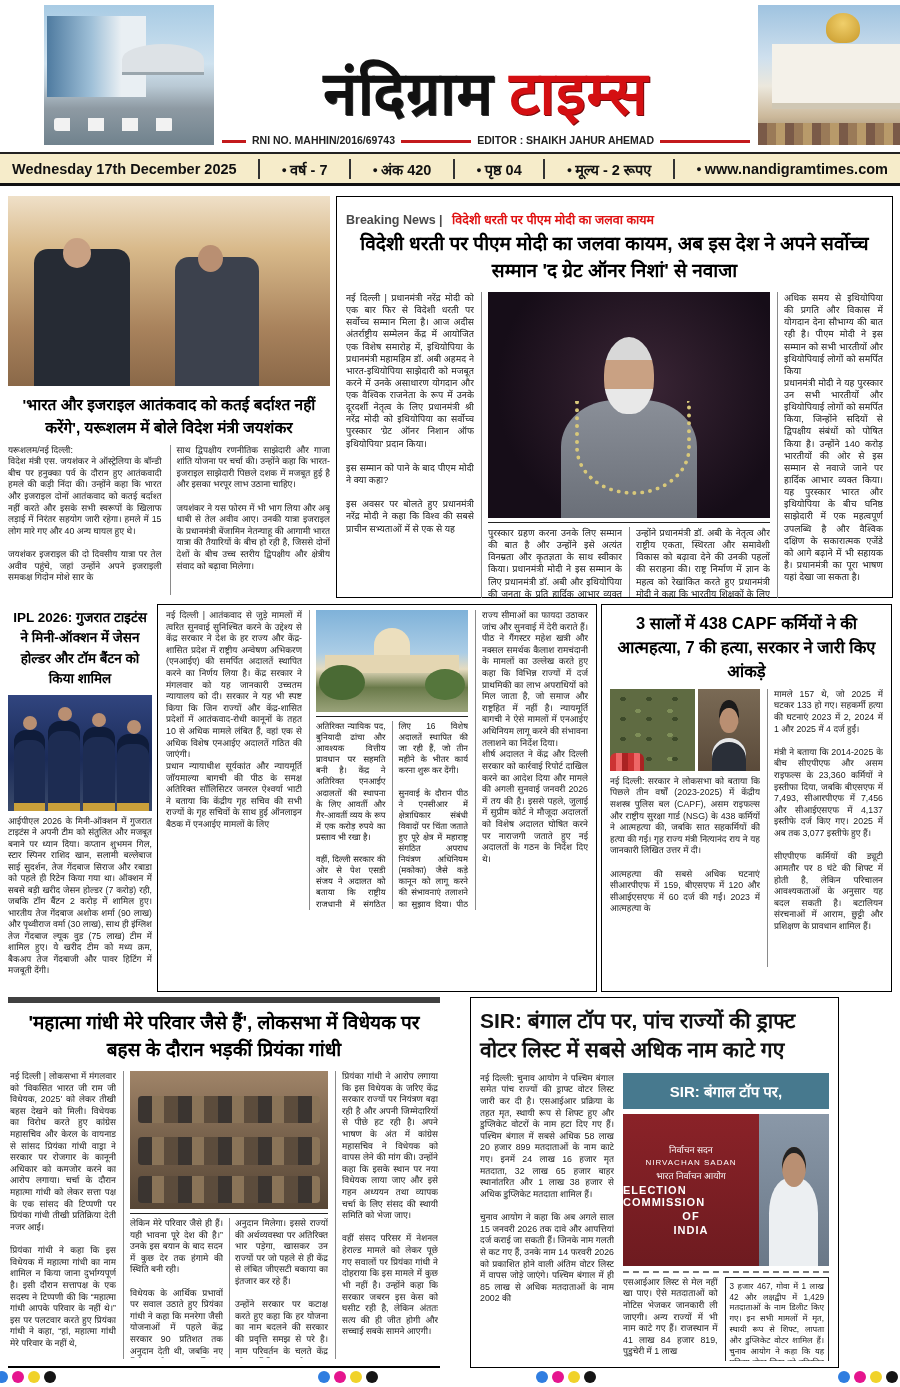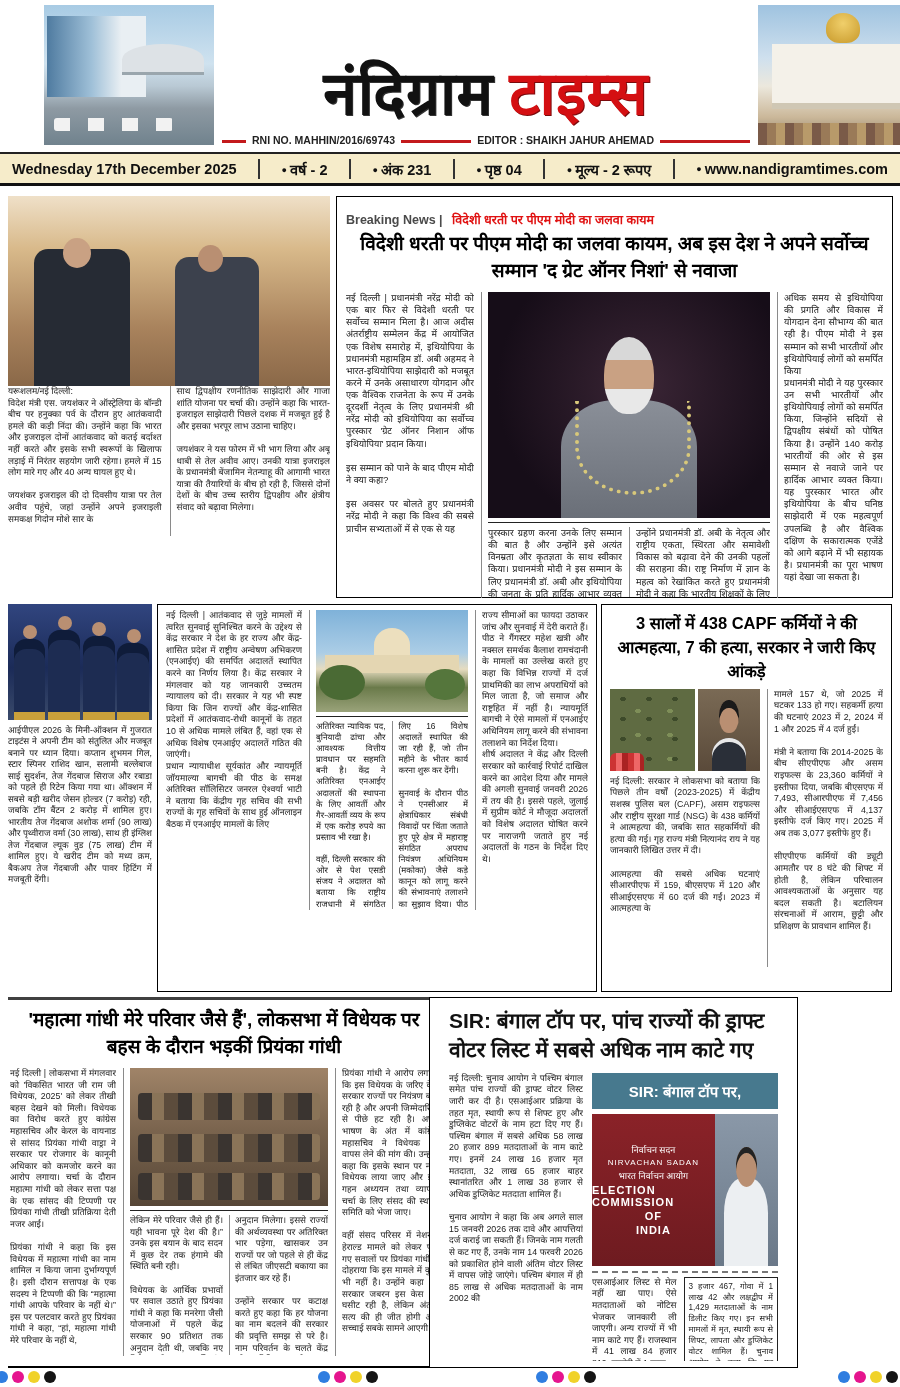--- a/index.html
+++ b/index.html
@@ -138,38 +138,39 @@
     <div class="ph ph-gurudwara" style="width:170px;height:140px;">
       <div class="dome"></div>
       <div class="bldg"></div>
       <div class="crowd"></div>
     </div>
   </div>
 
   <div class="datebar">
     <span class="item">Wednesday 17th December 2025</span>
     <span class="sep"></span>
-    <span class="item"><span class="bullet">●</span><span>वर्ष - 2</span></span>
-    <span class="sep"></span>
-    <span class="item"><span class="bullet">●</span><span>अंक 231</span></span>
+    <span class="item"><span class="bullet">●</span><span>वर्ष - 7</span></span>
+    <span class="sep"></span>
+    <span class="item"><span class="bullet">●</span><span>अंक 420</span></span>
     <span class="sep"></span>
     <span class="item"><span class="bullet">●</span><span>पृष्ठ 04</span></span>
     <span class="sep"></span>
     <span class="item"><span class="bullet">●</span><span>मूल्य - 2 रूपए</span></span>
     <span class="sep"></span>
     <span class="item"><span class="bullet">●</span><span>www.nandigramtimes.com</span></span>
   </div>
 
   <div class="art" style="left:8px;top:196px;width:322px;height:402px;">
     <div class="ph ph-jaimeet" style="width:100%;height:190px;">
       <div class="fig f1"></div>
       <div class="h1"></div>
       <div class="fig f2"></div>
       <div class="h2"></div>
     </div>
+    <div class="hl jai-hl">'भारत और इजराइल आतंकवाद को कतई बर्दाश्त नहीं करेंगे', यरूशलम में बोले विदेश मंत्री जयशंकर</div>
     <div class="cols" style="height:150px;gap:8px;">
       <div class="body-txt" style="width:50%;">यरूशलम/नई दिल्ली:
 विदेश मंत्री एस. जयशंकर ने ऑस्ट्रेलिया के बॉन्डी बीच पर हनुक्का पर्व के दौरान हुए आतंकवादी हमले की कड़ी निंदा की। उन्होंने कहा कि भारत और इजराइल दोनों आतंकवाद को कतई बर्दाश्त नहीं करते और इसके सभी स्वरूपों के खिलाफ लड़ाई में निरंतर सहयोग जारी रहेगा। हमले में 15 लोग मारे गए और 40 अन्य घायल हुए थे।
 
 जयशंकर इजराइल की दो दिवसीय यात्रा पर तेल अवीव पहुंचे, जहां उन्होंने अपने इजराइली समकक्ष गिदोन मोशे सार के</div>
       <div class="body-txt vr" style="width:50%;">साथ द्विपक्षीय रणनीतिक साझेदारी और गाजा शांति योजना पर चर्चा की। उन्होंने कहा कि भारत-इजराइल साझेदारी पिछले दशक में मजबूत हुई है और इसका भरपूर लाभ उठाना चाहिए।
 
 जयशंकर ने यस फोरम में भी भाग लिया और अबू धाबी से तेल अवीव आए। उनकी यात्रा इजराइल के प्रधानमंत्री बेंजामिन नेतन्याहू की आगामी भारत यात्रा की तैयारियों के बीच हो रही है, जिससे दोनों देशों के बीच उच्च स्तरीय द्विपक्षीय और क्षेत्रीय संवाद को बढ़ावा मिलेगा।</div>
     </div>
   </div>
@@ -197,20 +198,21 @@
           <div class="body-txt" style="width:50%;font-size:9.2px;">पुरस्कार ग्रहण करना उनके लिए सम्मान की बात है और उन्होंने इसे अत्यंत विनम्रता और कृतज्ञता के साथ स्वीकार किया। प्रधानमंत्री मोदी ने इस सम्मान के लिए प्रधानमंत्री डॉ. अबी और इथियोपिया की जनता के प्रति हार्दिक आभार व्यक्त किया।</div>
           <div class="body-txt vr" style="width:50%;font-size:9.2px;">उन्होंने प्रधानमंत्री डॉ. अबी के नेतृत्व और राष्ट्रीय एकता, स्थिरता और समावेशी विकास को बढ़ावा देने की उनकी पहलों की सराहना की। राष्ट्र निर्माण में ज्ञान के महत्व को रेखांकित करते हुए प्रधानमंत्री मोदी ने कहा कि भारतीय शिक्षकों के लिए एक सदी से</div>
         </div>
       </div>
       <div class="body-txt vr" style="flex:1;font-size:9.2px;">अधिक समय से इथियोपिया की प्रगति और विकास में योगदान देना सौभाग्य की बात रही है। पीएम मोदी ने इस सम्मान को सभी भारतीयों और इथियोपियाई लोगों को समर्पित किया
 प्रधानमंत्री मोदी ने यह पुरस्कार उन सभी भारतीयों और इथियोपियाई लोगों को समर्पित किया, जिन्होंने सदियों से द्विपक्षीय संबंधों को पोषित किया है। उन्होंने 140 करोड़ भारतीयों की ओर से इस सम्मान से नवाजे जाने पर हार्दिक आभार व्यक्त किया। यह पुरस्कार भारत और इथियोपिया के बीच घनिष्ठ साझेदारी में एक महत्वपूर्ण उपलब्धि है और वैश्विक दक्षिण के सकारात्मक एजेंडे को आगे बढ़ाने में भी सहायक है। प्रधानमंत्री का पूरा भाषण यहां देखा जा सकता है।</div>
     </div>
   </div>
 
   <div class="art" style="left:8px;top:604px;width:144px;height:388px;">
+    <div class="hl ipl-hl">IPL 2026: गुजरात टाइटंस ने मिनी-ऑक्शन में जेसन होल्डर और टॉम बैंटन को किया शामिल</div>
     <div class="ph ph-cricket" style="width:100%;height:116px;">
       <div class="p" style="left:4%;">
           <b></b>
         </div>
       <div class="p" style="left:28%;height:78%;">
           <b></b>
         </div>
       <div class="p" style="left:52%;height:72%;">
           <b></b>
         </div>
@@ -265,21 +267,21 @@
 आत्महत्या की सबसे अधिक घटनाएं सीआरपीएफ में 159, बीएसएफ में 120 और सीआईएसएफ में 60 दर्ज की गईं। 2023 में आत्महत्या के</div>
       </div>
       <div class="body-txt vr" style="flex:1;">मामले 157 थे, जो 2025 में घटकर 133 हो गए। सहकर्मी हत्या की घटनाएं 2023 में 2, 2024 में 1 और 2025 में 4 दर्ज हुईं।
 
 मंत्री ने बताया कि 2014-2025 के बीच सीएपीएफ और असम राइफल्स के 23,360 कर्मियों ने इस्तीफा दिया, जबकि बीएसएफ में 7,493, सीआरपीएफ में 7,456 और सीआईएसएफ में 4,137 इस्तीफे दर्ज किए गए। 2025 में अब तक 3,077 इस्तीफे हुए हैं।
 
 सीएपीएफ कर्मियों की ड्यूटी आमतौर पर 8 घंटे की शिफ्ट में होती है, लेकिन परिचालन आवश्यकताओं के अनुसार यह बदल सकती है। बटालियन संरचनाओं में आराम, छुट्टी और प्रशिक्षण के प्रावधान शामिल हैं।</div>
     </div>
   </div>
 
-  <div class="art" style="left:8px;top:997px;width:432px;height:371px;border-top:3px solid #404040;border-bottom:2px solid #000;padding:3px 2px;">
+  <div class="art" style="left:8px;top:997px;width:432px;height:371px;border-top:6px solid #404040;border-bottom:2px solid #000;padding:3px 2px;">
     <div class="hl pri-hl">'महात्मा गांधी मेरे परिवार जैसे हैं', लोकसभा में विधेयक पर बहस के दौरान भड़कीं प्रियंका गांधी</div>
     <div class="cols" style="height:288px;gap:7px;">
       <div class="body-txt" style="width:106px;">नई दिल्ली | लोकसभा में मंगलवार को 'विकसित भारत जी राम जी विधेयक, 2025' को लेकर तीखी बहस देखने को मिली। विधेयक का विरोध करते हुए कांग्रेस महासचिव और केरल के वायनाड से सांसद प्रियंका गांधी वाड्रा ने सरकार पर रोजगार के कानूनी अधिकार को कमजोर करने का आरोप लगाया। चर्चा के दौरान महात्मा गांधी को लेकर सत्ता पक्ष के एक सांसद की टिप्पणी पर प्रियंका गांधी तीखी प्रतिक्रिया देती नजर आईं।
 
 प्रियंका गांधी ने कहा कि इस विधेयक में महात्मा गांधी का नाम शामिल न किया जाना दुर्भाग्यपूर्ण है। इसी दौरान सत्तापक्ष के एक सदस्य ने टिप्पणी की कि “महात्मा गांधी आपके परिवार के नहीं थे।” इस पर पलटवार करते हुए प्रियंका गांधी ने कहा, “हां, महात्मा गांधी मेरे परिवार के नहीं थे,</div>
       <div class="vr" style="width:198px;overflow:hidden;">
         <div class="ph ph-loksabha" style="width:100%;height:138px;">
           <div class="row" style="top:18%;"></div>
           <div class="row" style="top:48%;"></div>
           <div class="row" style="top:76%;"></div>
@@ -293,21 +295,21 @@
 
 उन्होंने सरकार पर कटाक्ष करते हुए कहा कि हर योजना का नाम बदलने की सरकार की प्रवृत्ति समझ से परे है। नाम परिवर्तन के चलते केंद्र को अतिरिक्त खर्च करना पड़ता है।</div>
         </div>
       </div>
       <div class="body-txt vr" style="flex:1;">प्रियंका गांधी ने आरोप लगाया कि इस विधेयक के जरिए केंद्र सरकार राज्यों पर नियंत्रण बढ़ा रही है और अपनी जिम्मेदारियों से पीछे हट रही है। अपने भाषण के अंत में कांग्रेस महासचिव ने विधेयक को वापस लेने की मांग की। उन्होंने कहा कि इसके स्थान पर नया विधेयक लाया जाए और इसे गहन अध्ययन तथा व्यापक चर्चा के लिए संसद की स्थायी समिति को भेजा जाए।
 
 वहीं संसद परिसर में नेशनल हेराल्ड मामले को लेकर पूछे गए सवालों पर प्रियंका गांधी ने दोहराया कि इस मामले में कुछ भी नहीं है। उन्होंने कहा कि सरकार जबरन इस केस को घसीट रही है, लेकिन अंततः सत्य की ही जीत होगी और सच्चाई सबके सामने आएगी।</div>
     </div>
   </div>
 
-  <div class="art boxed" style="left:429px;top:997px;width:369px;height:371px;padding:6px 19px;">
+  <div class="art boxed" style="left:470px;top:997px;width:369px;height:371px;padding:6px 9px;">
     <div class="sir-hl">SIR: बंगाल टॉप पर, पांच राज्यों की ड्राफ्ट वोटर लिस्ट में सबसे अधिक नाम काटे गए</div>
     <div class="cols" style="height:288px;gap:9px;">
       <div class="body-txt" style="width:134px;">नई दिल्ली: चुनाव आयोग ने पश्चिम बंगाल समेत पांच राज्यों की ड्राफ्ट वोटर लिस्ट जारी कर दी है। एसआईआर प्रक्रिया के तहत मृत, स्थायी रूप से शिफ्ट हुए और डुप्लिकेट वोटरों के नाम हटा दिए गए हैं। पश्चिम बंगाल में सबसे अधिक 58 लाख 20 हजार 899 मतदाताओं के नाम काटे गए। इनमें 24 लाख 16 हजार मृत मतदाता, 32 लाख 65 हजार बाहर स्थानांतरित और 1 लाख 38 हजार से अधिक डुप्लिकेट मतदाता शामिल हैं।
 
 चुनाव आयोग ने कहा कि अब अगले साल 15 जनवरी 2026 तक दावे और आपत्तियां दर्ज कराई जा सकती हैं। जिनके नाम गलती से कट गए हैं, उनके नाम 14 फरवरी 2026 को प्रकाशित होने वाली अंतिम वोटर लिस्ट में वापस जोड़े जाएंगे। पश्चिम बंगाल में ही 85 लाख से अधिक मतदाताओं के नाम 2002 की</div>
       <div style="flex:1;overflow:hidden;">
         <div class="sir-banner">SIR: बंगाल टॉप पर,</div>
         <div class="ph ph-ec" style="width:100%;height:152px;">
           <div class="sign">
             <div class="s-hi">निर्वाचन सदन</div>

